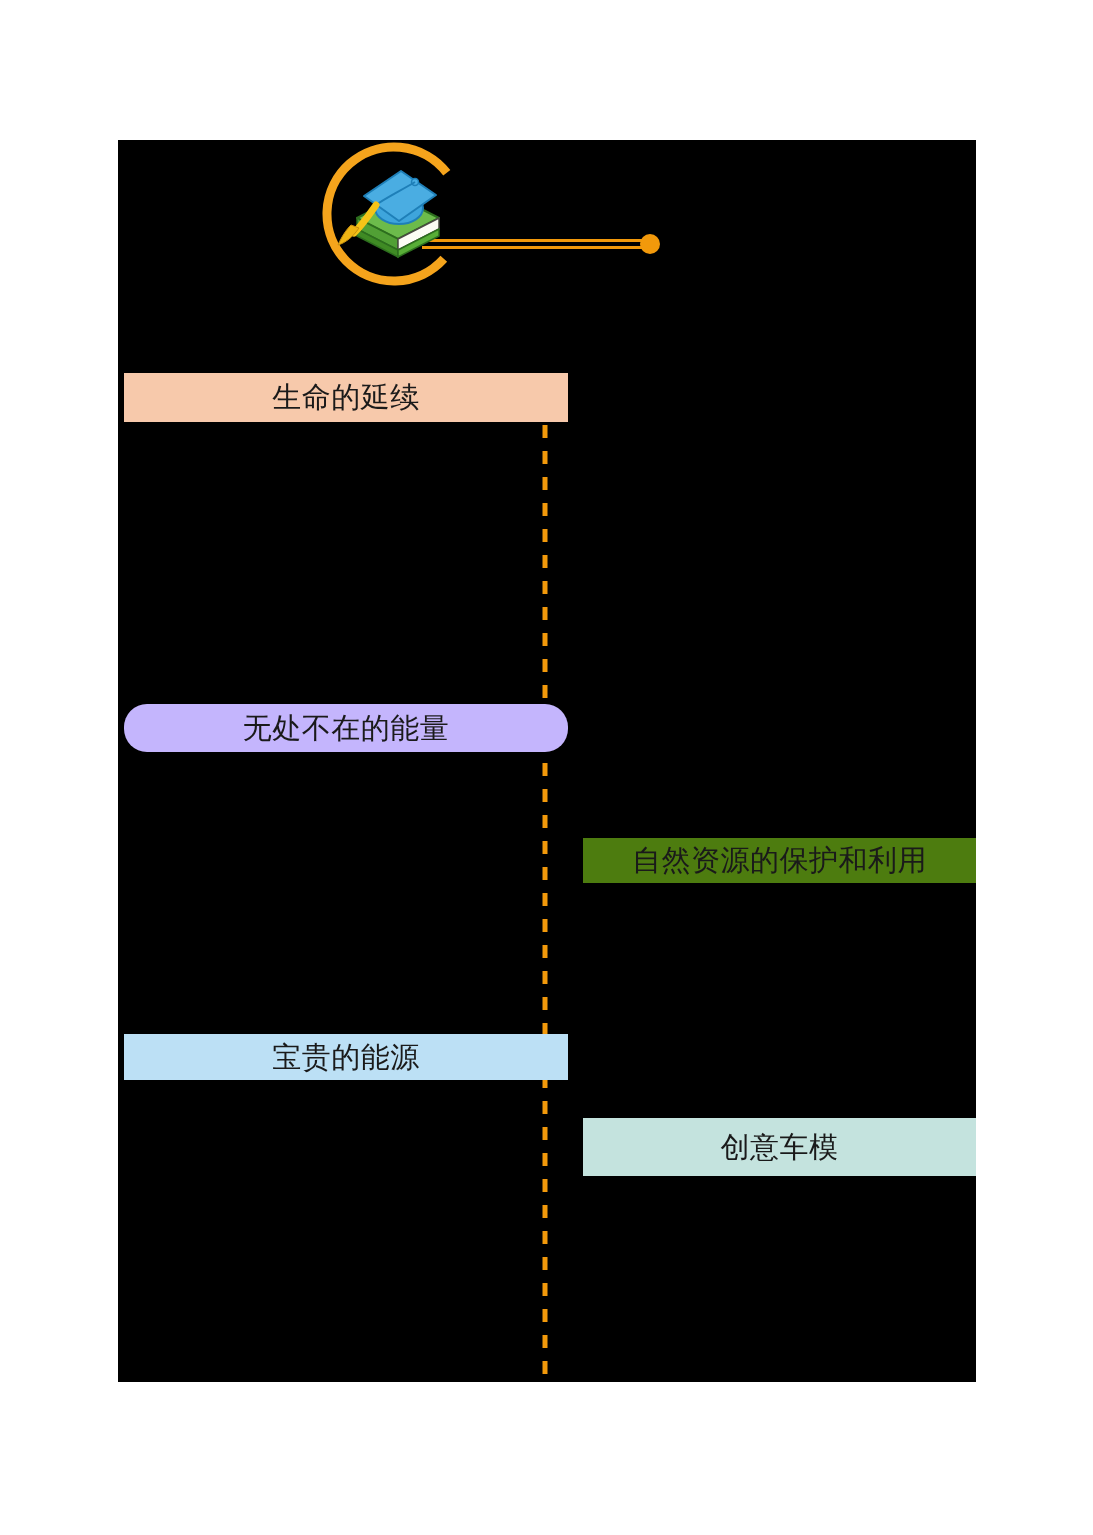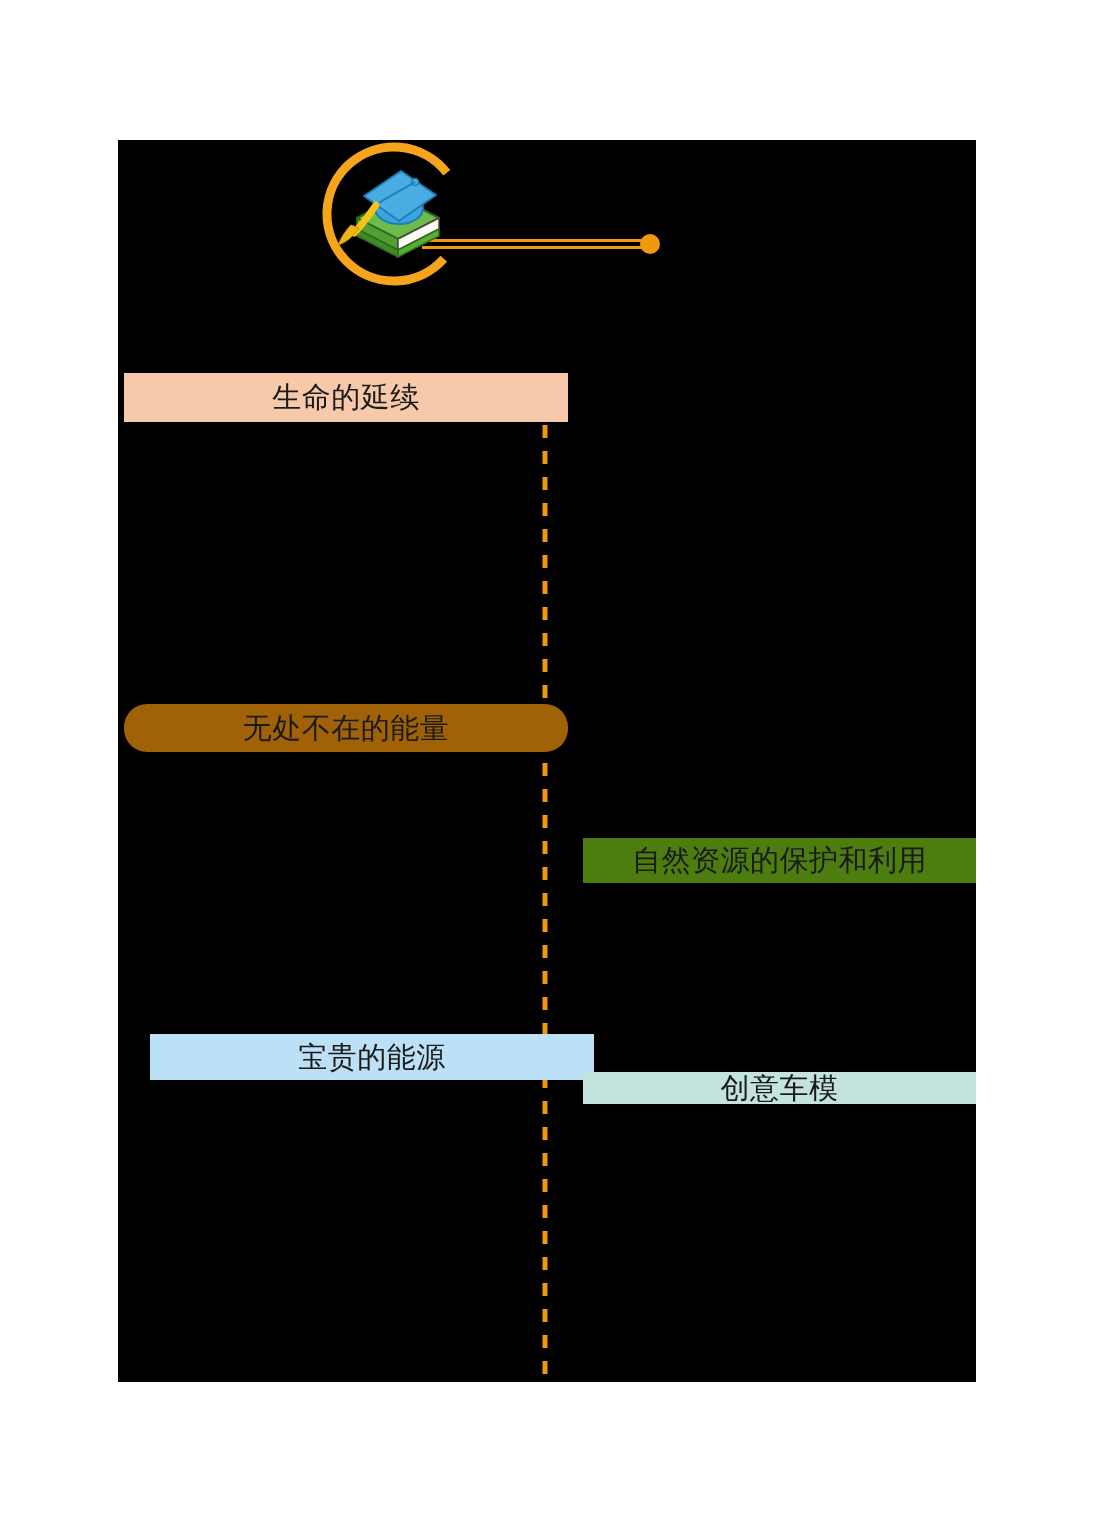--- a/index.html
+++ b/index.html
@@ -21,21 +21,21 @@
   .banner span{
     font-size:29px;color:#1a1a1a;letter-spacing:0.5px;line-height:1;
   }
   .col-left{left:124px;width:444px;}
   .col-right{left:583px;width:393px;}
   .b-l1{top:373px;height:49px;}
   .b-l2{top:704px;height:48px;}
   .b-l3{top:1034px;height:46px;}
   .b-r1{top:373px;height:49px;}
   .b-r2{top:838px;height:45px;}
-  .b-r3{top:1072px;height:32px;}
+  .b-r3{top:1118px;height:58px;}
 </style>
 </head>
 <body>
 
 <div class="page">
 
   <div class="board" style="background-color: rgb(0, 0, 0);"></div>
 
   <svg class="logo-svg" viewBox="0 0 420 180">
 
@@ -70,24 +70,24 @@
     </g>
   </svg>
 
   <svg class="divider-svg" viewBox="0 0 6 1009">
     <line x1="3" y1="0" x2="3" y2="1009" stroke-width="5" stroke-dasharray="13 13" stroke="#F2990B"></line>
   </svg>
 
   <div class="banner col-left b-l1" style="background-color: rgb(247, 201, 171);">
     <span>生命的延续</span>
   </div>
-  <div class="banner col-left b-l2" style="background-color: #a16207; border-radius: 23px;">
+  <div class="banner col-left b-l2" style="background-color: #c4b5fd; border-radius: 23px;">
     <span>无处不在的能量</span>
   </div>
-  <div class="banner col-left b-l3" style="background-color: rgb(188, 224, 245); margin-left: 26px;">
+  <div class="banner col-left b-l3" style="background-color: rgb(188, 224, 245);">
     <span>宝贵的能源</span>
   </div>
 
   <div class="banner col-right b-r2" style="background-color: #4d7c0f;">
     <span>自然资源的保护和利用</span>
   </div>
   <div class="banner col-right b-r3" style="background-color: rgb(196, 227, 222);">
     <span>创意车模</span>
   </div>
 

